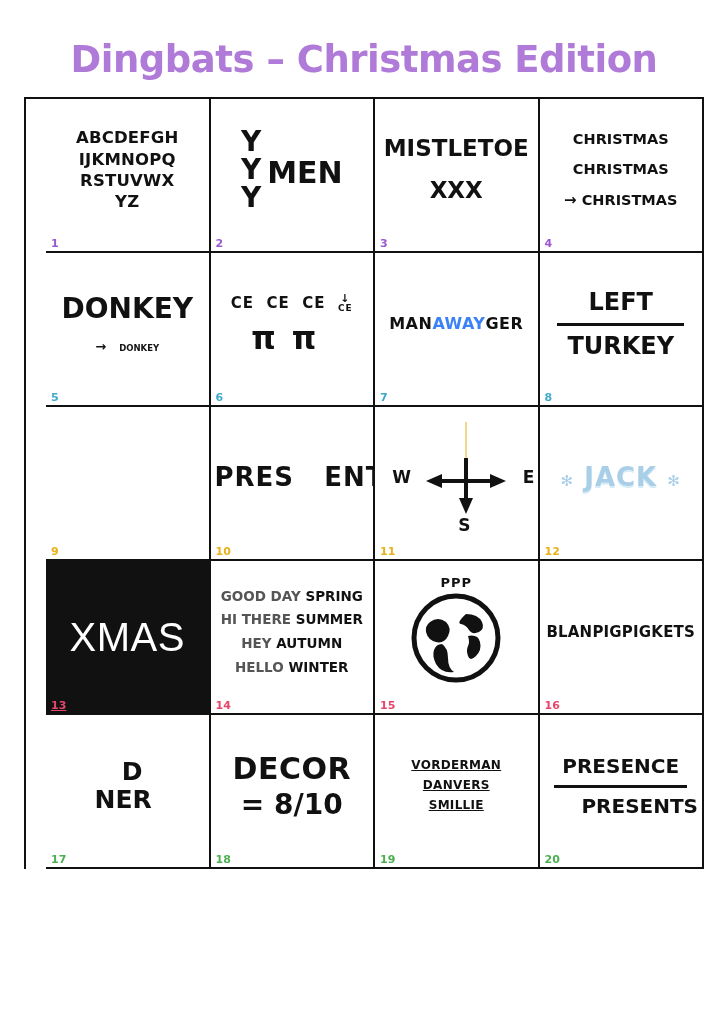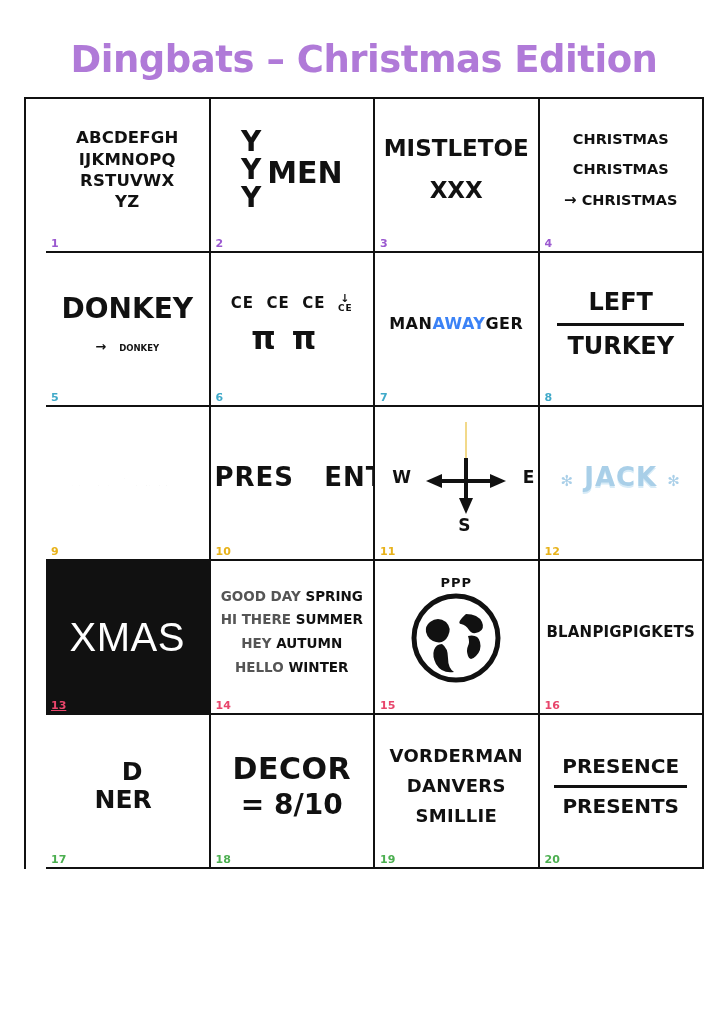--- a/index.html
+++ b/index.html
@@ -167,26 +167,26 @@
   .c17 .d { font-size: 25px; }
   .c17 .ner { font-size: 25px; }
   .c17 .r1 { text-align: center; padding-left: 10px; }
   .c17 .r2 { text-align: center; padding-right: 8px; }
 
   
   .c18 .t1 { font-size: 30px; letter-spacing: 0.5px; }
   .c18 .t2 { font-size: 28px; margin-top: 4px; }
 
   
-  .c19 .inner { font-size: 18px; line-height: 1.65; letter-spacing: 0.3px; }
+  .c19 .inner { font-size: 12px; line-height: 1.65; letter-spacing: 0.3px; text-decoration: underline; }
 
   
   .c20 .top { font-size: 20px; }
   .c20 .bar { height: 3px; background: #111; width: 86%; margin: 7px auto; }
-  .c20 .bot { font-size: 20px; }
+  .c20 .bot { font-size: 20px; text-align: right; }
 </style>
 </head>
 <body>
 
 <div class="page">
 
   <h1 class="title">Dingbats – Christmas Edition</h1>
 
   <div class="grid">
 

